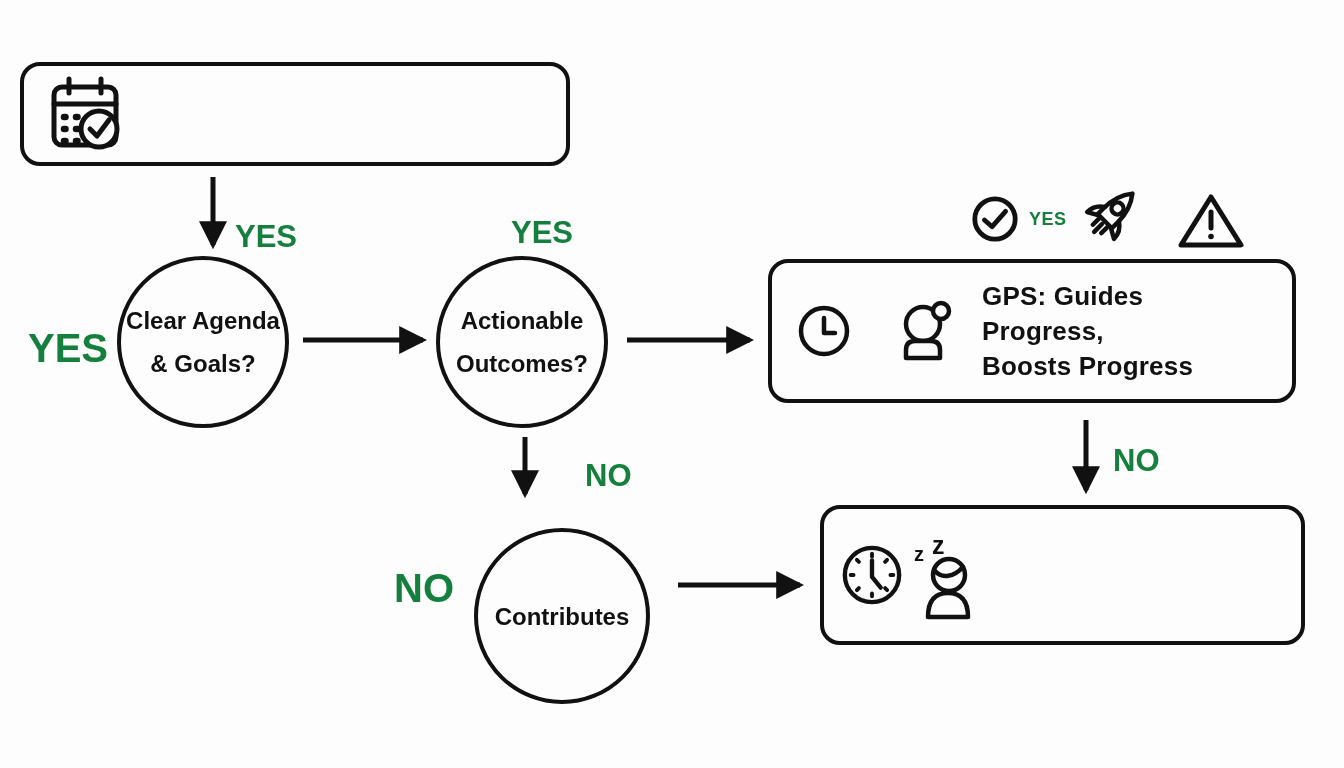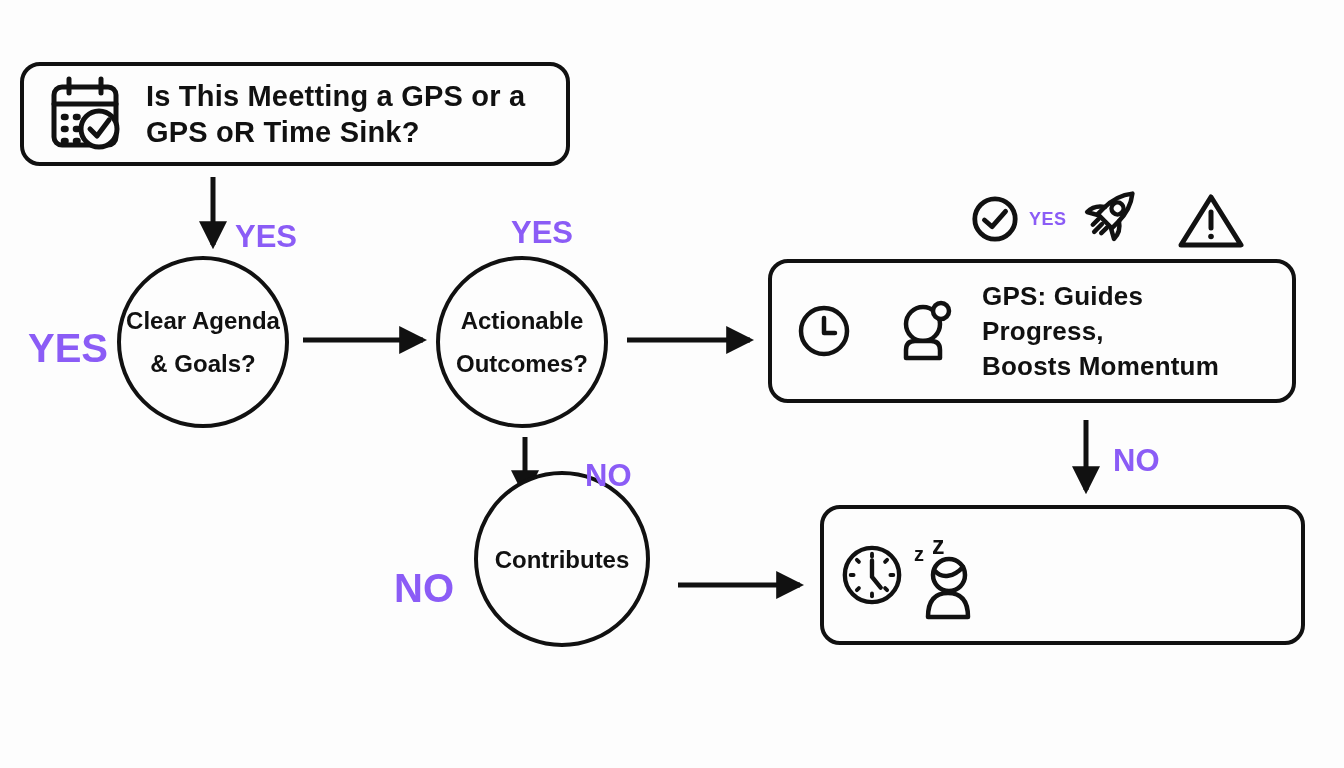--- a/index.html
+++ b/index.html
@@ -42,21 +42,21 @@
     border-radius:50%;
     background:#fdfdfd;
     display:flex;flex-direction:column;
     align-items:center;justify-content:center;
     text-align:center;
     box-sizing:border-box;
     font-weight:700;font-size:24px;line-height:31px;gap:12px;
   }
 
   
-  .lbl{position:absolute;font-weight:700;color:#8b5cf6;white-space:nowrap;}
+  .lbl{position:absolute;font-weight:700;color:#15803d;white-space:nowrap;}
   .lbl-big{font-size:40px;}
   .lbl-mid{font-size:31px;}
   .lbl-sm{font-size:18px;letter-spacing:.5px;}
 
   .zz{position:absolute;font-weight:700;color:#111;}
 </style>
 </head>
 <body>
 
 <div class="stage">
@@ -89,37 +89,33 @@
             <line x1="34" y1="44" x2="35.5" y2="44"></line>
           <line x1="22" y1="56" x2="23.5" y2="56"></line>
             <line x1="34" y1="56" x2="35.5" y2="56"></line>
           <line x1="22" y1="68" x2="23.5" y2="68"></line>
             <line x1="34" y1="68" x2="35.5" y2="68"></line>
         </g>
         <circle cx="57" cy="56" r="18" fill="#fdfdfd"></circle>
         <path d="M48,56 L55,63 L67,47"></path>
       </svg>
     </span>
-    <div class="titlebox-text">
-      <div>Is This Meetting a GPS or a</div>
-      <div>GPS oR Time Sink?</div>
-    </div>
   </div>
 
   <div class="circle" style="left:117px;top:256px;width:172px;height:172px;">
     <div>Clear Agenda</div>
     <div>&amp; Goals?</div>
   </div>
 
   <div class="circle" style="left:436px;top:256px;width:172px;height:172px;">
     <div>Actionable</div>
     <div>Outcomes?</div>
   </div>
 
-  <div class="circle" style="left:474px;top:471px;width:176px;height:176px;text-align:center;">
+  <div class="circle" style="left:474px;top:528px;width:176px;height:176px;text-align:center;">
     <div>Contributes</div>
   </div>
 
   <div class="lbl lbl-mid" style="left:235px;top:219px;">YES</div>
 
   <div class="lbl lbl-big" style="left:28px;top:326px;">YES</div>
 
   <div class="lbl lbl-mid" style="left:511px;top:215px;">YES</div>
 
   <div class="lbl lbl-mid" style="left:585px;top:458px;">NO</div>
@@ -167,21 +163,21 @@
     </span>
     <span style="margin-right:22px;">
       <svg width="66" height="62" viewBox="0 0 66 62" fill="none" stroke="#111" stroke-width="4.5" stroke-linecap="round" stroke-linejoin="round">
         <circle cx="29" cy="24" r="17" fill="#fdfdfd"></circle>
         <circle cx="47" cy="11" r="8" fill="#fdfdfd"></circle>
         <path d="M12,58 L12,50 Q12,41 21,41 L37,41 Q46,41 46,50 L46,58 Z" fill="#fdfdfd"></path>
       </svg>
     </span>
     <div class="outbox-text">
       <div>GPS: Guides Progress,</div>
-      <div>Boosts Momentum</div>
+      <div>Boosts Progress</div>
     </div>
   </div>
 
   <div class="rbox" style="left:820px;top:505px;width:485px;height:140px;padding:0 16px;gap:0;">
     <span style="margin-right:14px;">
       <svg width="64" height="64" viewBox="0 0 66 66" fill="none" stroke="#111" stroke-width="4.5" stroke-linecap="round" stroke-linejoin="round">
         <circle cx="33" cy="33" r="28" fill="#fdfdfd"></circle>
         <g stroke-width="4">
           <line x1="33" y1="11" x2="33" y2="14"></line>
           <line x1="33" y1="52" x2="33" y2="55"></line>

